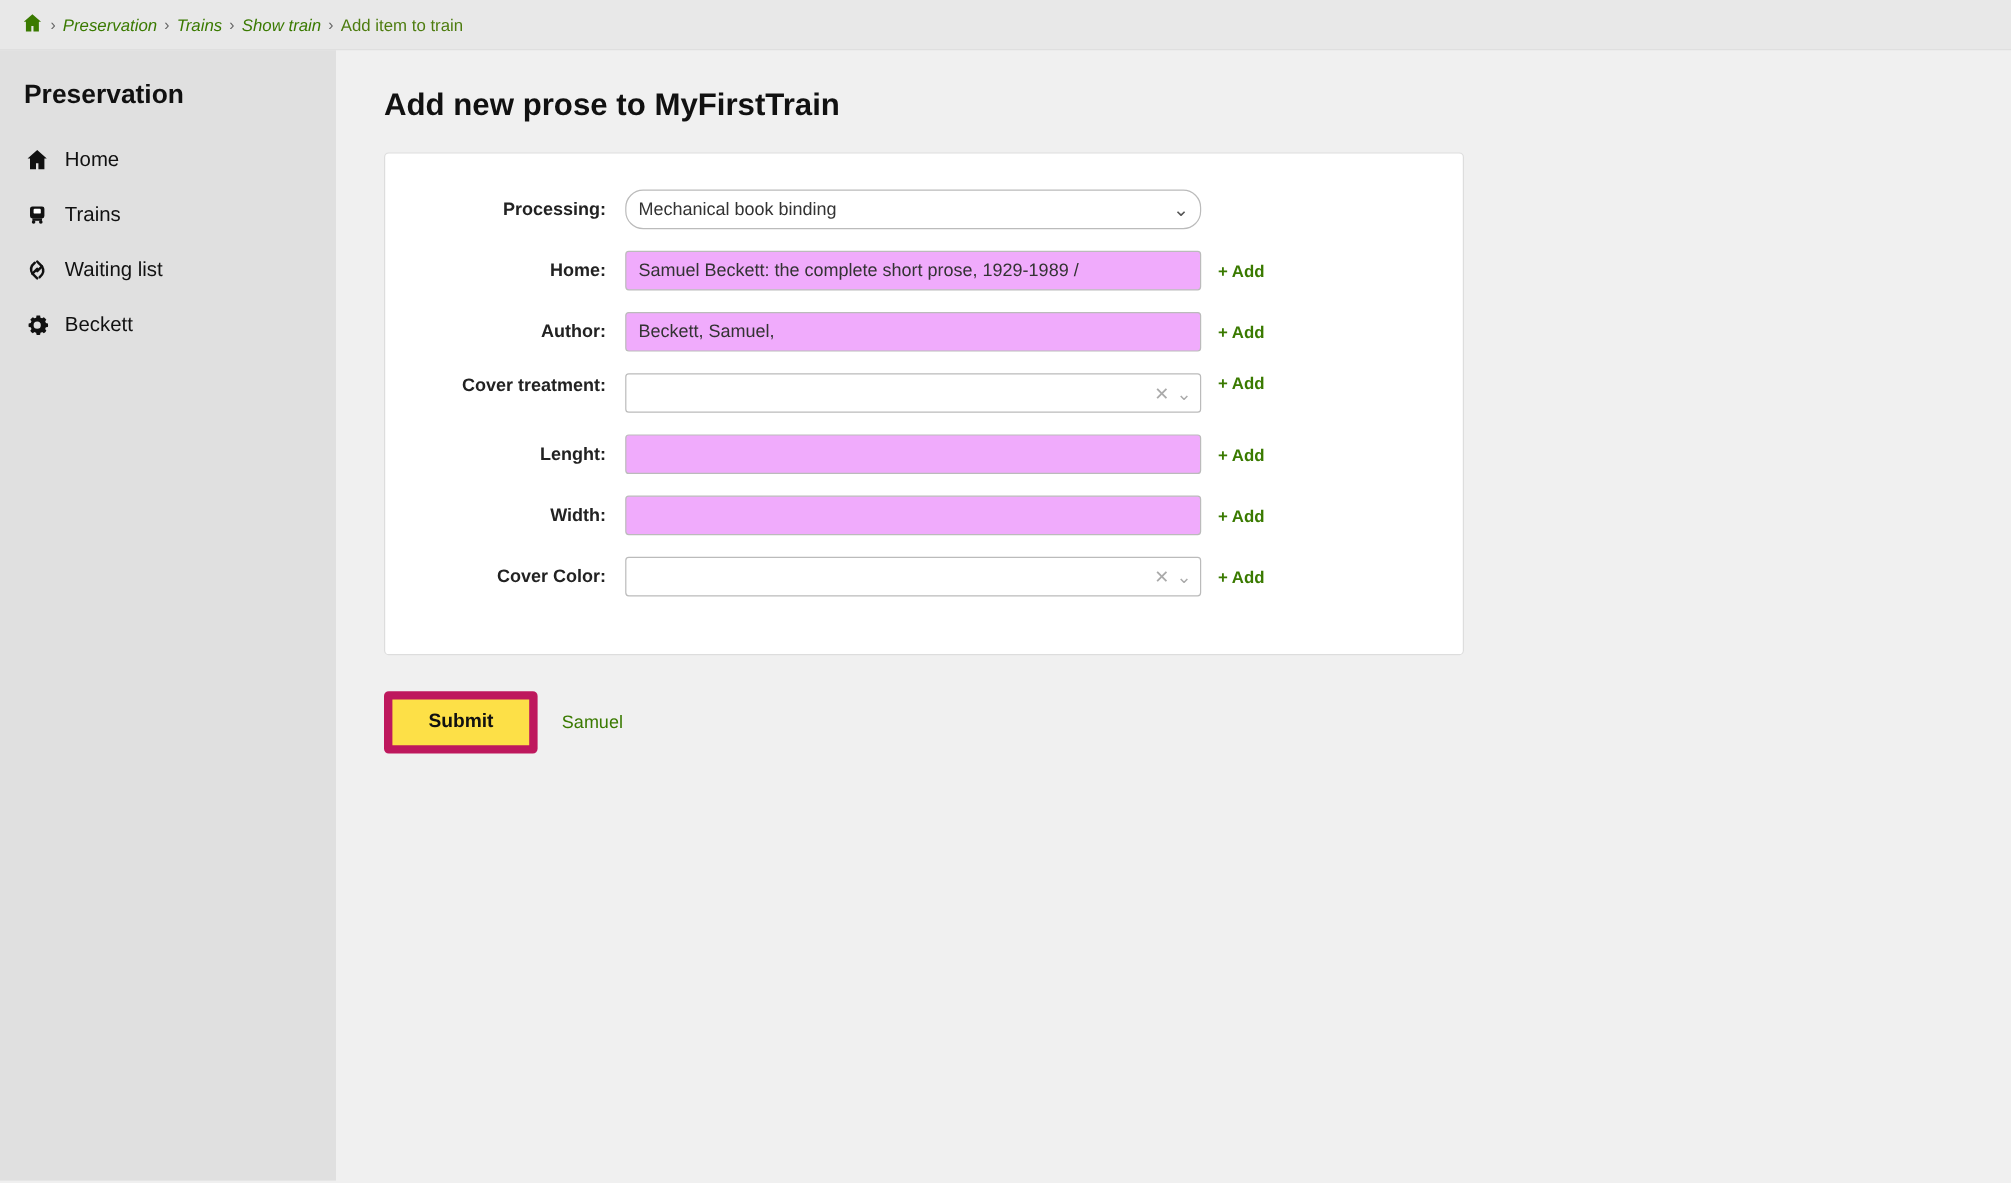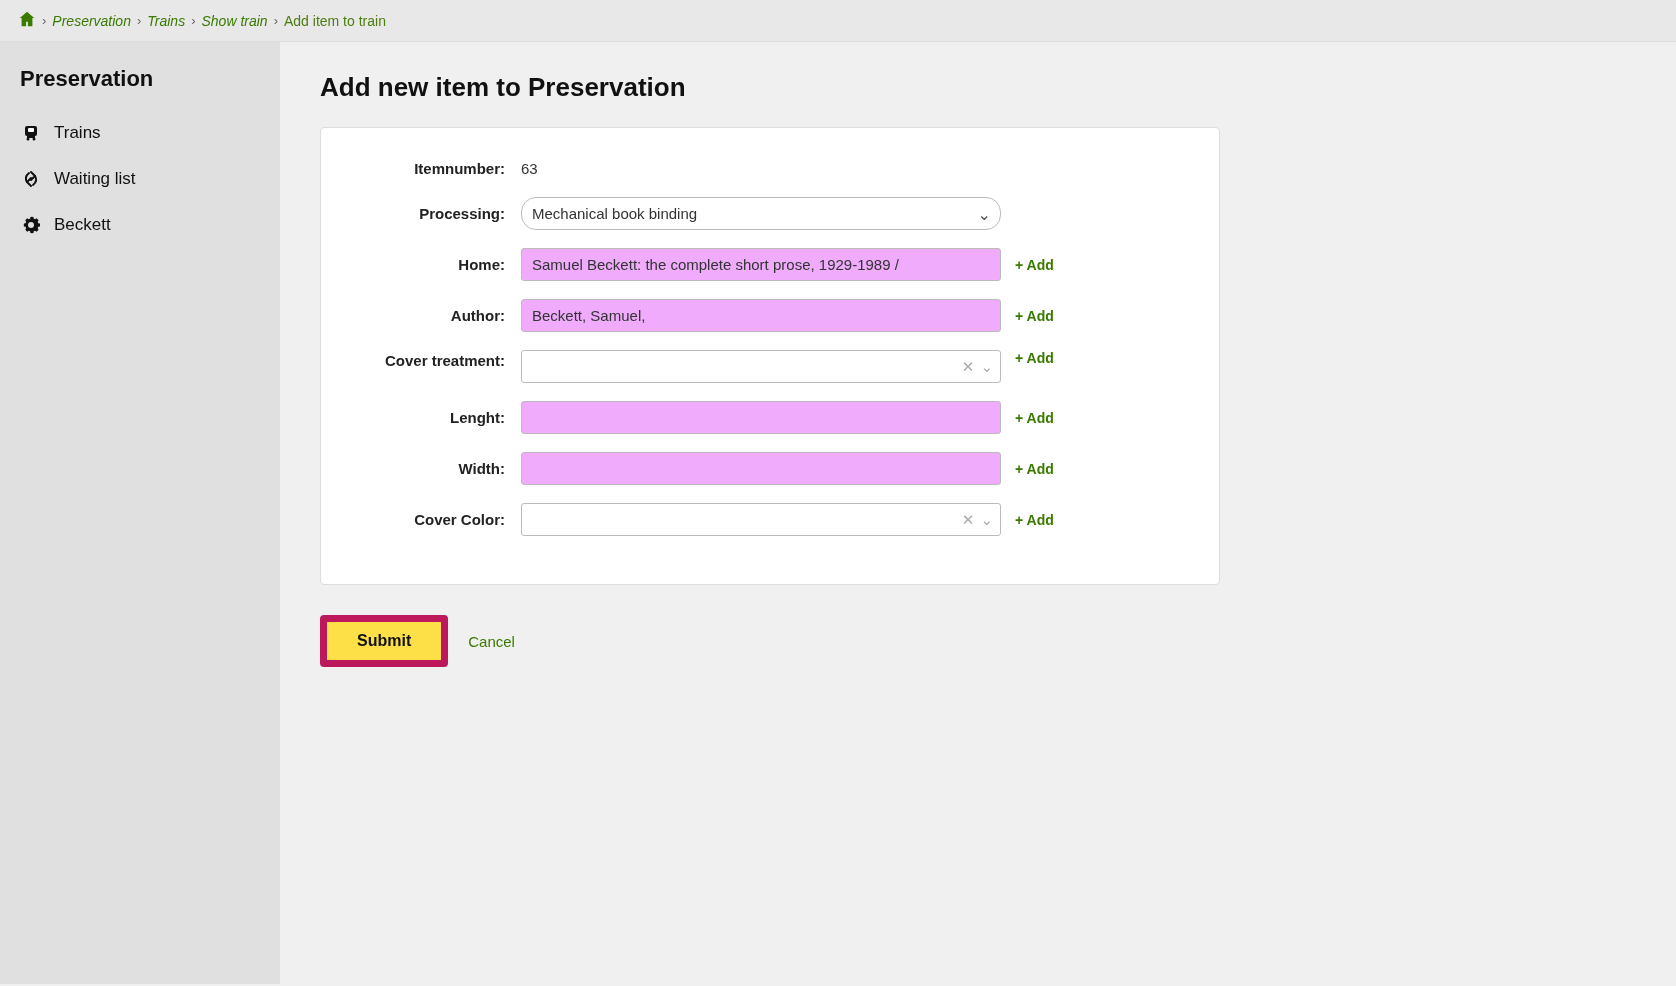--- a/index.html
+++ b/index.html
@@ -249,20 +249,28 @@
   <a href="#" class="bc-link">Show train</a>
   <span class="bc-sep">›</span>
   <span class="bc-current">Add item to train</span>
 </nav>
 
 <div class="layout">
 
   <aside class="sidebar">
     <div class="sidebar-title">Preservation</div>
     <ul class="sidebar-nav">
+      <li>
+        <span class="nav-icon">
+          <svg width="20" height="20" viewBox="0 0 20 20" fill="currentColor">
+            <path d="M10 2L2 9h2v9h5v-5h2v5h5V9h2L10 2z"></path>
+          </svg>
+        </span>
+        <span>Home</span>
+      </li>
       <li>
         <span class="nav-icon">
           <svg width="20" height="20" viewBox="0 0 20 20" fill="currentColor">
             <rect x="4" y="3" width="12" height="10" rx="2"></rect>
             <rect x="6" y="13" width="8" height="2"></rect>
             <circle cx="7" cy="16" r="1.5"></circle>
             <circle cx="13" cy="16" r="1.5"></circle>
             <rect x="7" y="5" width="6" height="4" rx="1" fill="white"></rect>
           </svg>
         </span>
@@ -284,28 +292,24 @@
           <svg width="20" height="20" viewBox="0 0 20 20" fill="currentColor">
             <path d="M10 7a3 3 0 100 6 3 3 0 000-6zm-7.07 4.5a7.1 7.1 0 010-3l1.7-.3a5.5 5.5 0 01.6-1.4l-1-1.4a7.1 7.1 0 012.1-2.1l1.4 1a5.5 5.5 0 011.4-.6l.3-1.7a7.1 7.1 0 013 0l.3 1.7c.5.14.97.34 1.4.6l1.4-1a7.1 7.1 0 012.1 2.1l-1 1.4c.26.43.46.9.6 1.4l1.7.3a7.1 7.1 0 010 3l-1.7.3a5.5 5.5 0 01-.6 1.4l1 1.4a7.1 7.1 0 01-2.1 2.1l-1.4-1a5.5 5.5 0 01-1.4.6l-.3 1.7a7.1 7.1 0 01-3 0l-.3-1.7a5.5 5.5 0 01-1.4-.6l-1.4 1a7.1 7.1 0 01-2.1-2.1l1-1.4a5.5 5.5 0 01-.6-1.4l-1.7-.3z"></path>
           </svg>
         </span>
         <span>Beckett</span>
       </li>
     </ul>
   </aside>
 
   <main class="main-content">
-    <h1 class="page-title">Add new item to Preservation</h1>
+    <h1 class="page-title">Add new prose to MyFirstTrain</h1>
 
     <div class="form-card">
 
-      <div class="form-row">
-        <label class="form-label">Itemnumber:</label>
-        <span class="form-value">63</span>
-      </div>
 
       <div class="form-row">
         <label class="form-label">Processing:</label>
         <div class="form-select-wrapper">
           <select>
             <option>Mechanical book binding</option>
             <option>Hand binding</option>
             <option>Digital binding</option>
           </select>
           <span class="select-arrow">⌄</span>
@@ -361,17 +365,17 @@
             <span>⌄</span>
           </div>
         </div>
         <a class="add-link">+ Add</a>
       </div>
 
     </div>
 
     <div class="form-actions">
       <button class="btn-submit">Submit</button>
-      <button class="btn-cancel">Cancel</button>
+      <button class="btn-cancel">Samuel</button>
     </div>
 
   </main>
 </div>
 
 </body></html>

